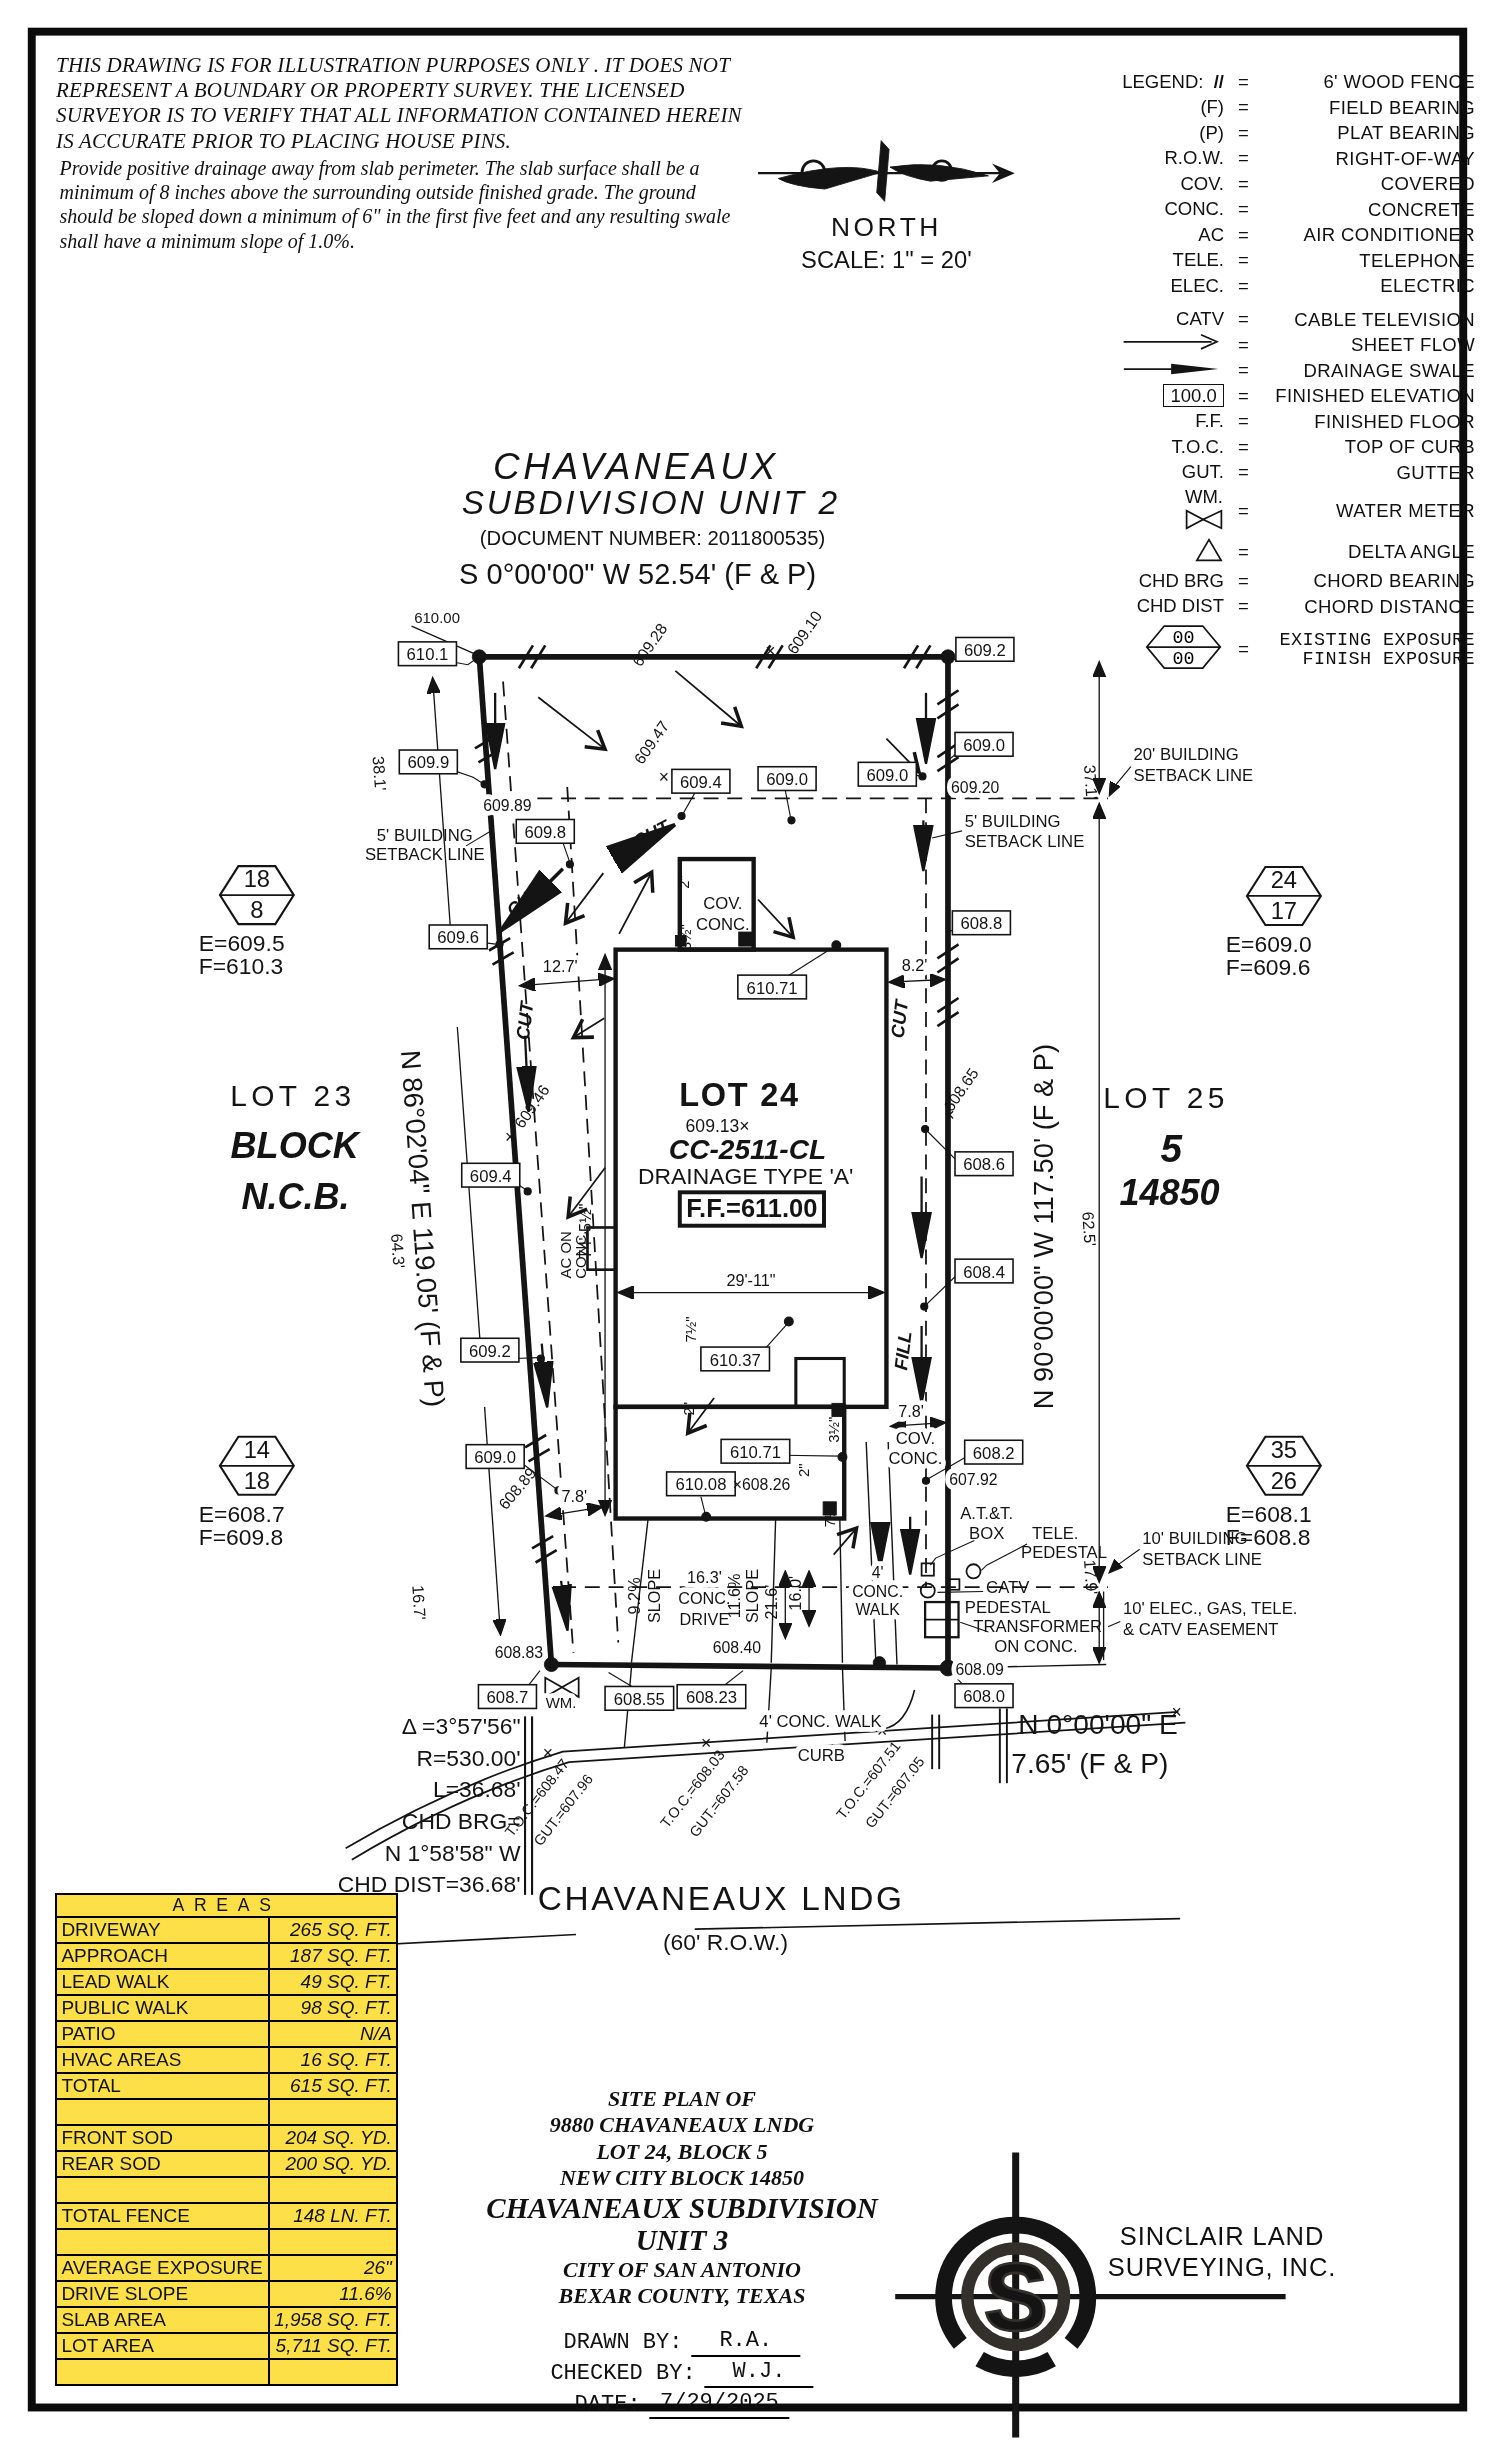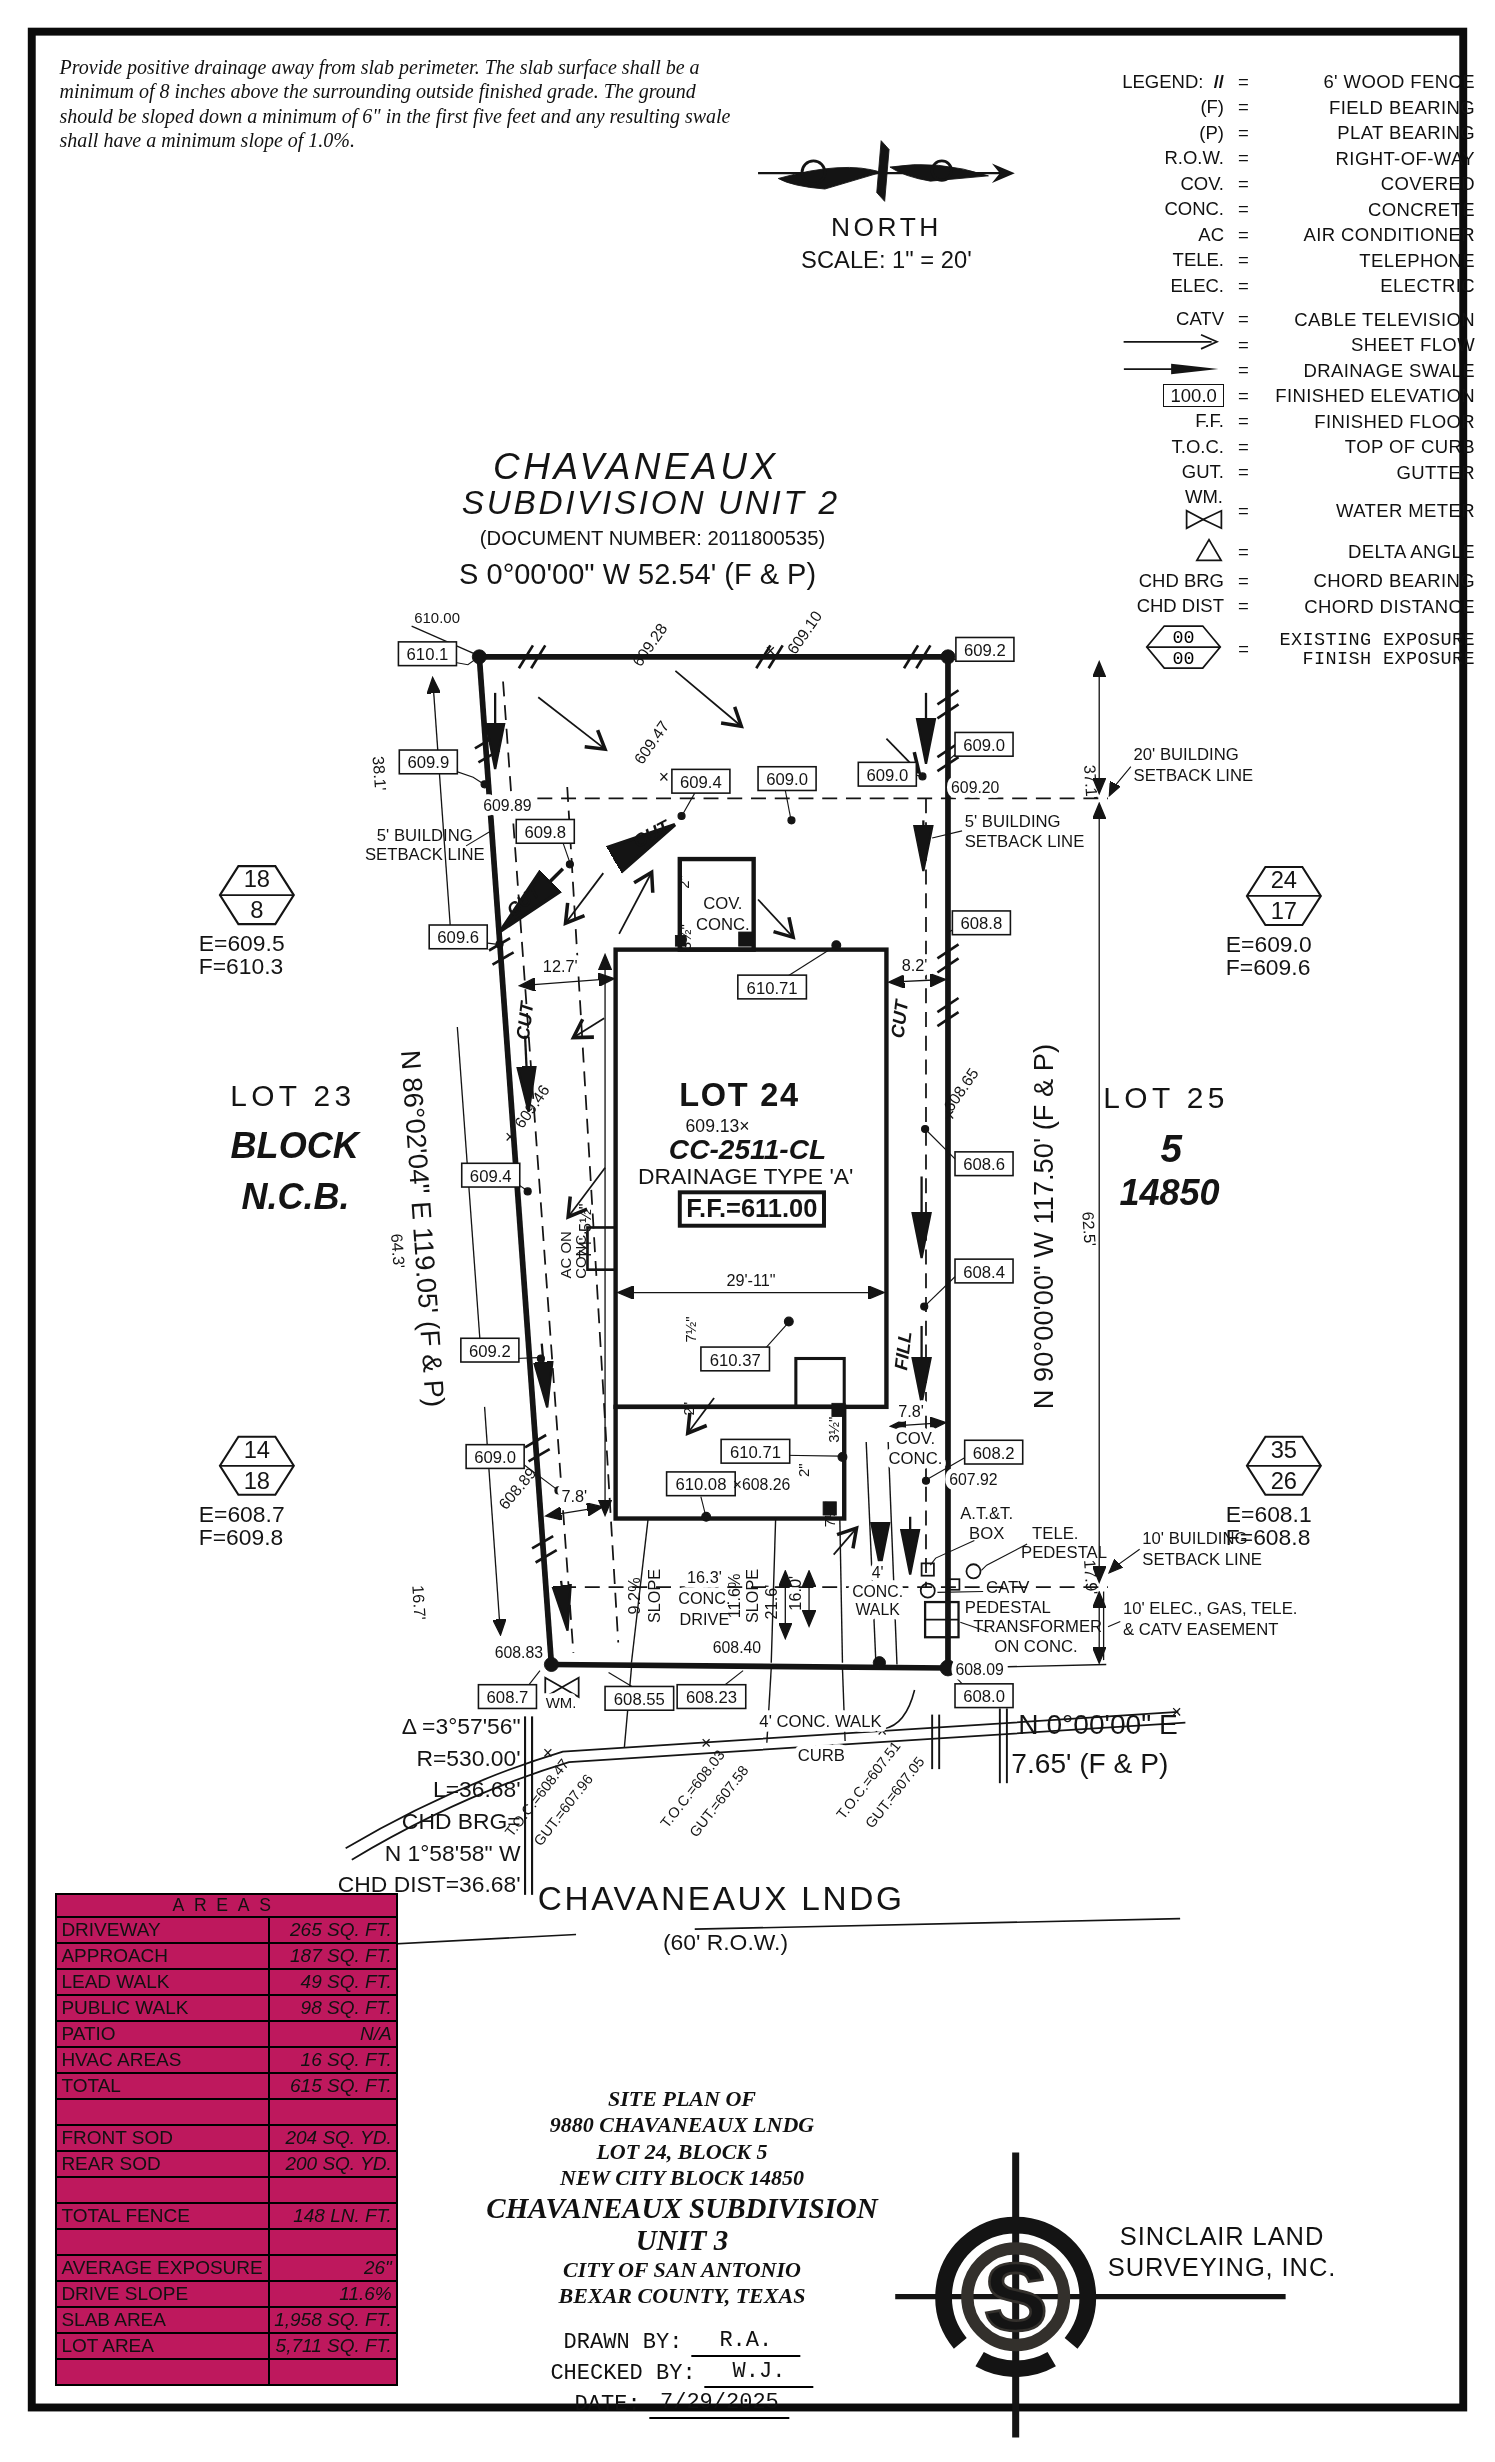--- a/index.html
+++ b/index.html
@@ -19,21 +19,21 @@
   .blk{position:absolute;z-index:2;}
   .disclaimer{left:56px;top:53px;width:690px;font-family:"Liberation Serif",serif;font-style:italic;}
   .disclaimer .p1{font-size:21px;line-height:1.2;letter-spacing:0.2px;margin:0;}
   .disclaimer .p2{font-size:20px;line-height:1.22;margin:1.8px 0 0 3.5px;}
   .legend{left:1092px;top:69px;width:383px;font-size:18.5px;}
   .lrow{display:flex;align-items:center;min-height:25.5px;}
   .lsym{width:132px;text-align:right;padding-right:3.5px;white-space:nowrap;}
   .leq{width:32px;text-align:center;}
   .ldesc{flex:1;letter-spacing:0.4px;white-space:nowrap;line-height:1.05;text-align:right;}
   .fe{display:inline-block;border:1.8px solid #111;padding:0 6.2px;line-height:21px;}
-  .areas{left:55px;top:1893px;border-collapse:collapse;table-layout:fixed;font-size:19px;background:#be185d;}
+  .areas{left:55px;top:1893px;border-collapse:collapse;table-layout:fixed;font-size:19px;background:#fde047;}
   .areas td{border:2.3px solid #000;height:24px;padding:0 4.4px;white-space:nowrap;overflow:hidden;}
   .areas td.v{text-align:right;font-style:italic;}
   .areas .ttl{text-align:center;letter-spacing:9.7px;font-size:17.6px;height:21px;}
   .tb{left:682px;top:2086px;transform:translateX(-50%);text-align:center;font-family:"Liberation Serif",serif;font-style:italic;font-weight:bold;white-space:nowrap;}
   .tb .s{font-size:22px;line-height:1.2;}
   .tb .b{font-size:29px;line-height:1.12;}
   .meta{font-family:Liberation Mono, monospace;font-style:normal;font-weight:normal;font-size:22px;margin-top:17px;}
   .mrow{display:flex;justify-content:center;align-items:flex-end;line-height:1.32;}
   .uv{display:inline-block;min-width:88px;border-bottom:2.2px solid #000;padding:0 10.6px;margin-left:8.8px;}
   .company{left:1096px;top:2221px;width:252px;text-align:center;}
@@ -549,20 +549,21 @@
     <line x1="1155" y1="2448" x2="1155" y2="2772" stroke="#33302c" stroke-width="8"></line>
     <line x1="1018" y1="2612" x2="1462" y2="2612" stroke="#33302c" stroke-width="6"></line>
     <path d="M 1092,2665 A 82 82 0 1 1 1218,2665" fill="none" stroke="#c65a2e" stroke-width="19"></path>
     <path d="M 1114,2683 A 82 82 0 0 0 1196,2683" fill="none" stroke="#33302c" stroke-width="19"></path>
     <circle cx="1155" cy="2612" r="55" fill="none" stroke="#33302c" stroke-width="14"></circle>
     <text class="mid ser" x="1155" y="2650" font-size="110" font-weight="bold" fill="#c65a2e" stroke="#33302c" stroke-width="3">S</text>
   </g>
 </svg>
 
 <div class="blk disclaimer">
+  <p class="p1">THIS DRAWING IS FOR ILLUSTRATION PURPOSES ONLY . IT DOES NOT REPRESENT A BOUNDARY OR PROPERTY SURVEY. THE LICENSED SURVEYOR IS TO VERIFY THAT ALL INFORMATION CONTAINED HEREIN IS ACCURATE PRIOR TO PLACING HOUSE PINS.</p>
   <p class="p2">Provide positive drainage away from slab perimeter. The slab surface shall be a minimum of 8 inches above the surrounding outside finished grade. The ground should be sloped down a minimum of 6" in the first five feet and any resulting swale shall have a minimum slope of 1.0%.</p>
 </div>
 
 <div class="blk legend">
   <div class="lrow">
         <span class="lsym"><span>LEGEND:</span>&nbsp;&nbsp;<b>//</b></span>
         <span class="leq">=</span>
         <span class="ldesc">6' WOOD FENCE</span>
       </div>
   <div class="lrow">

